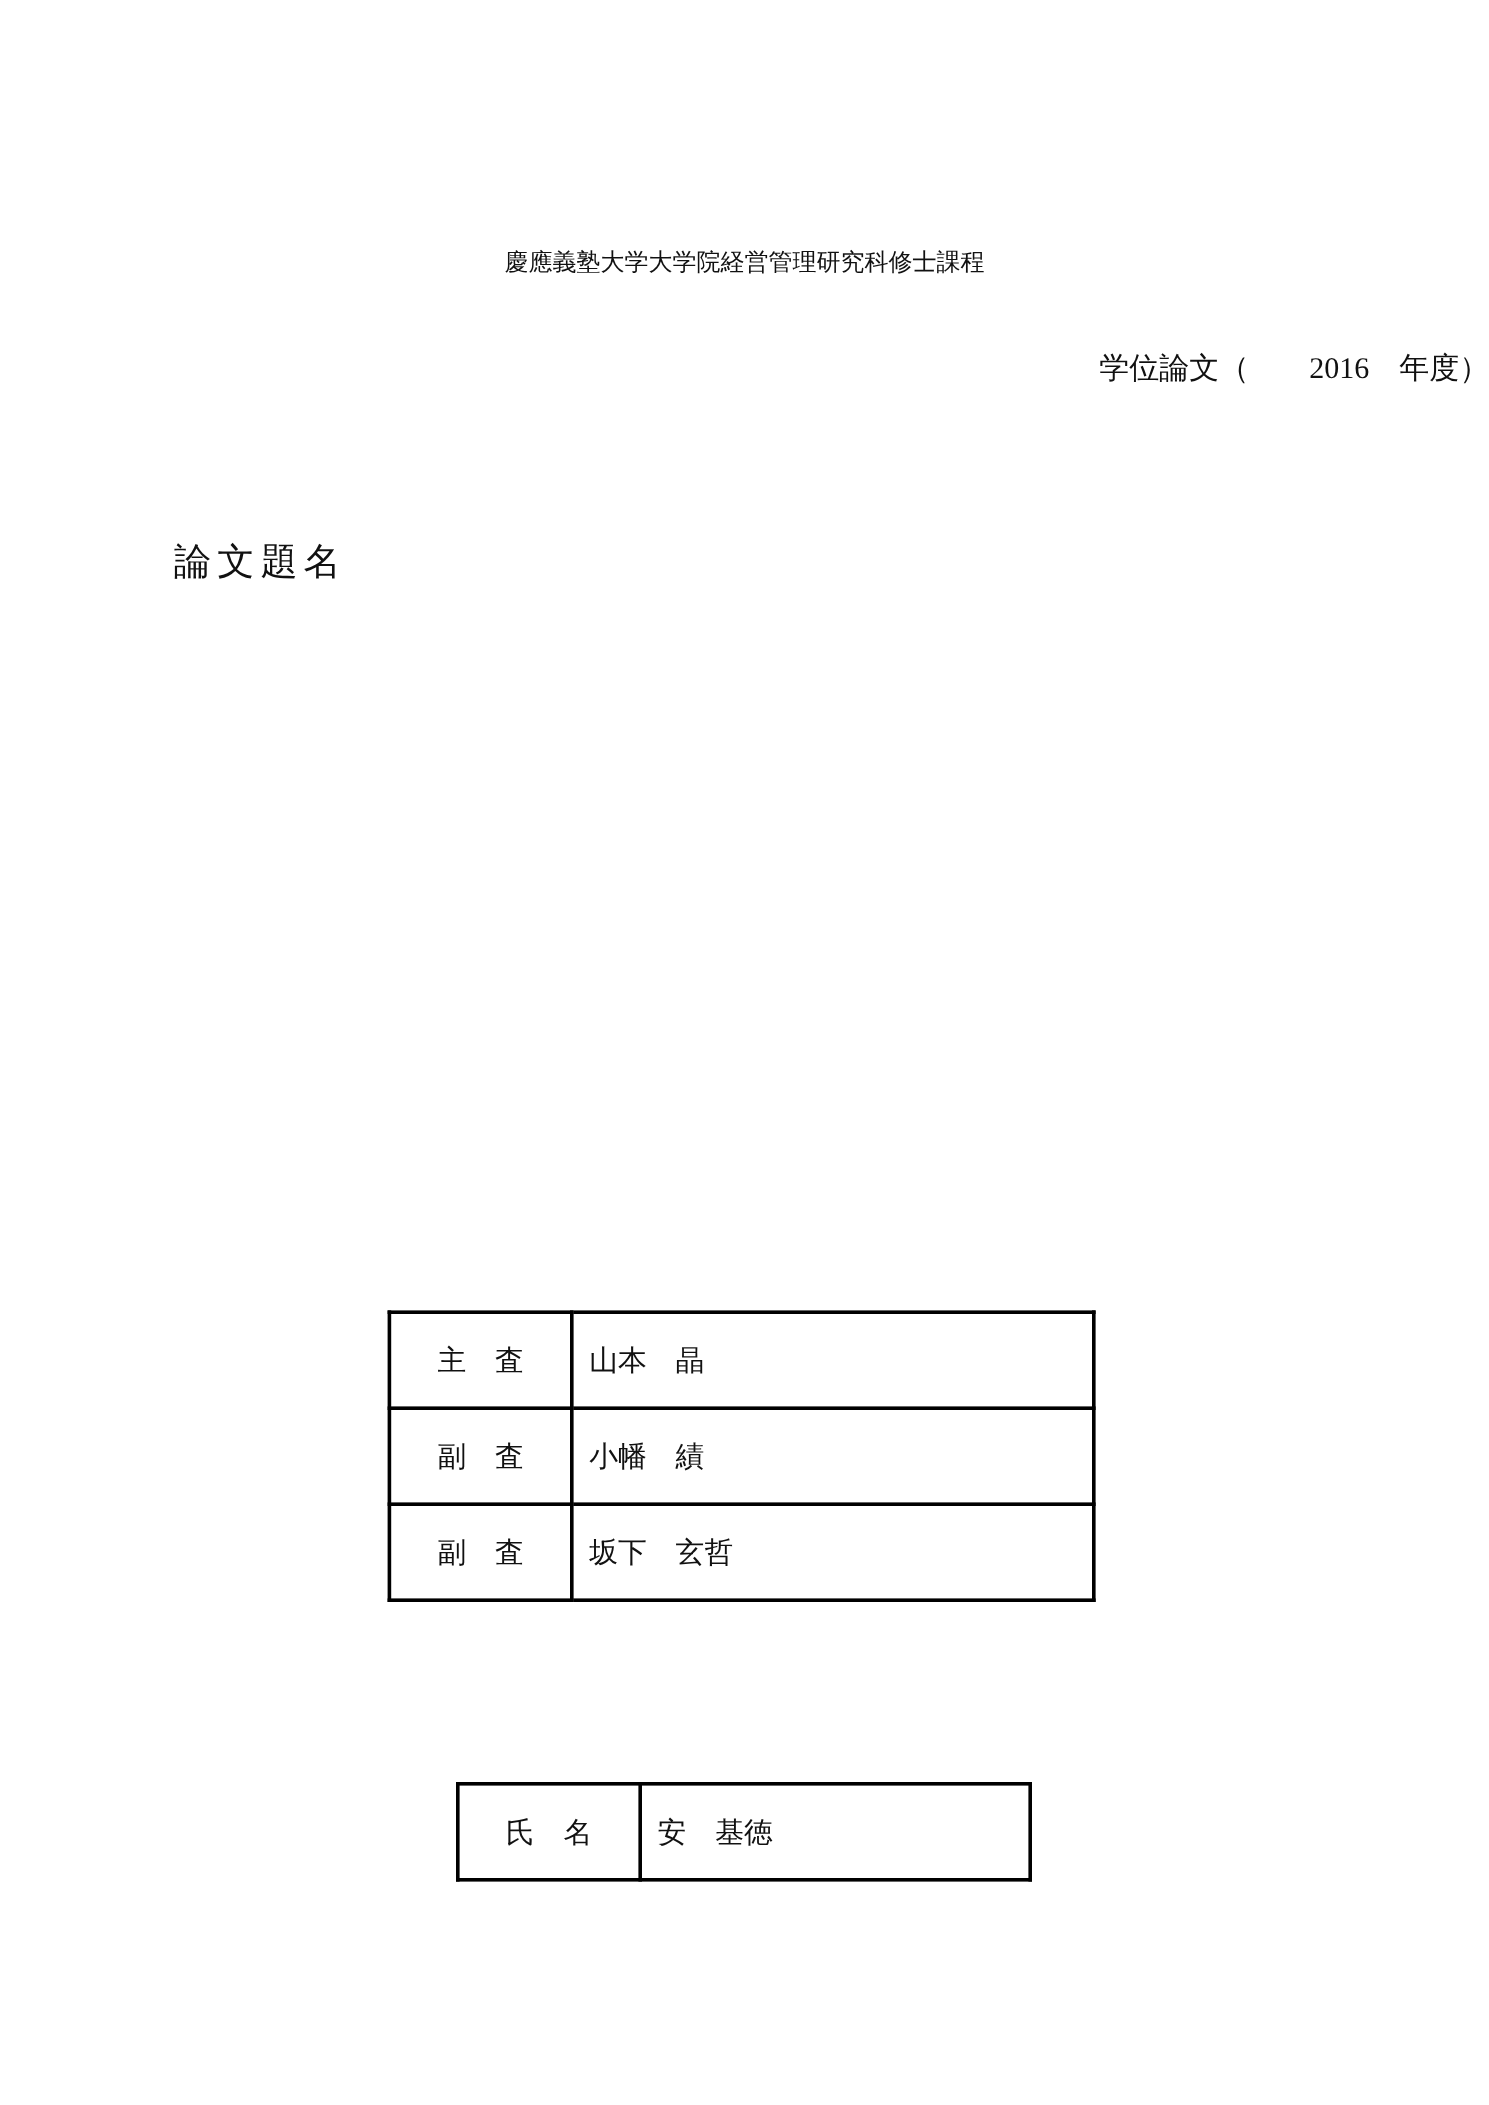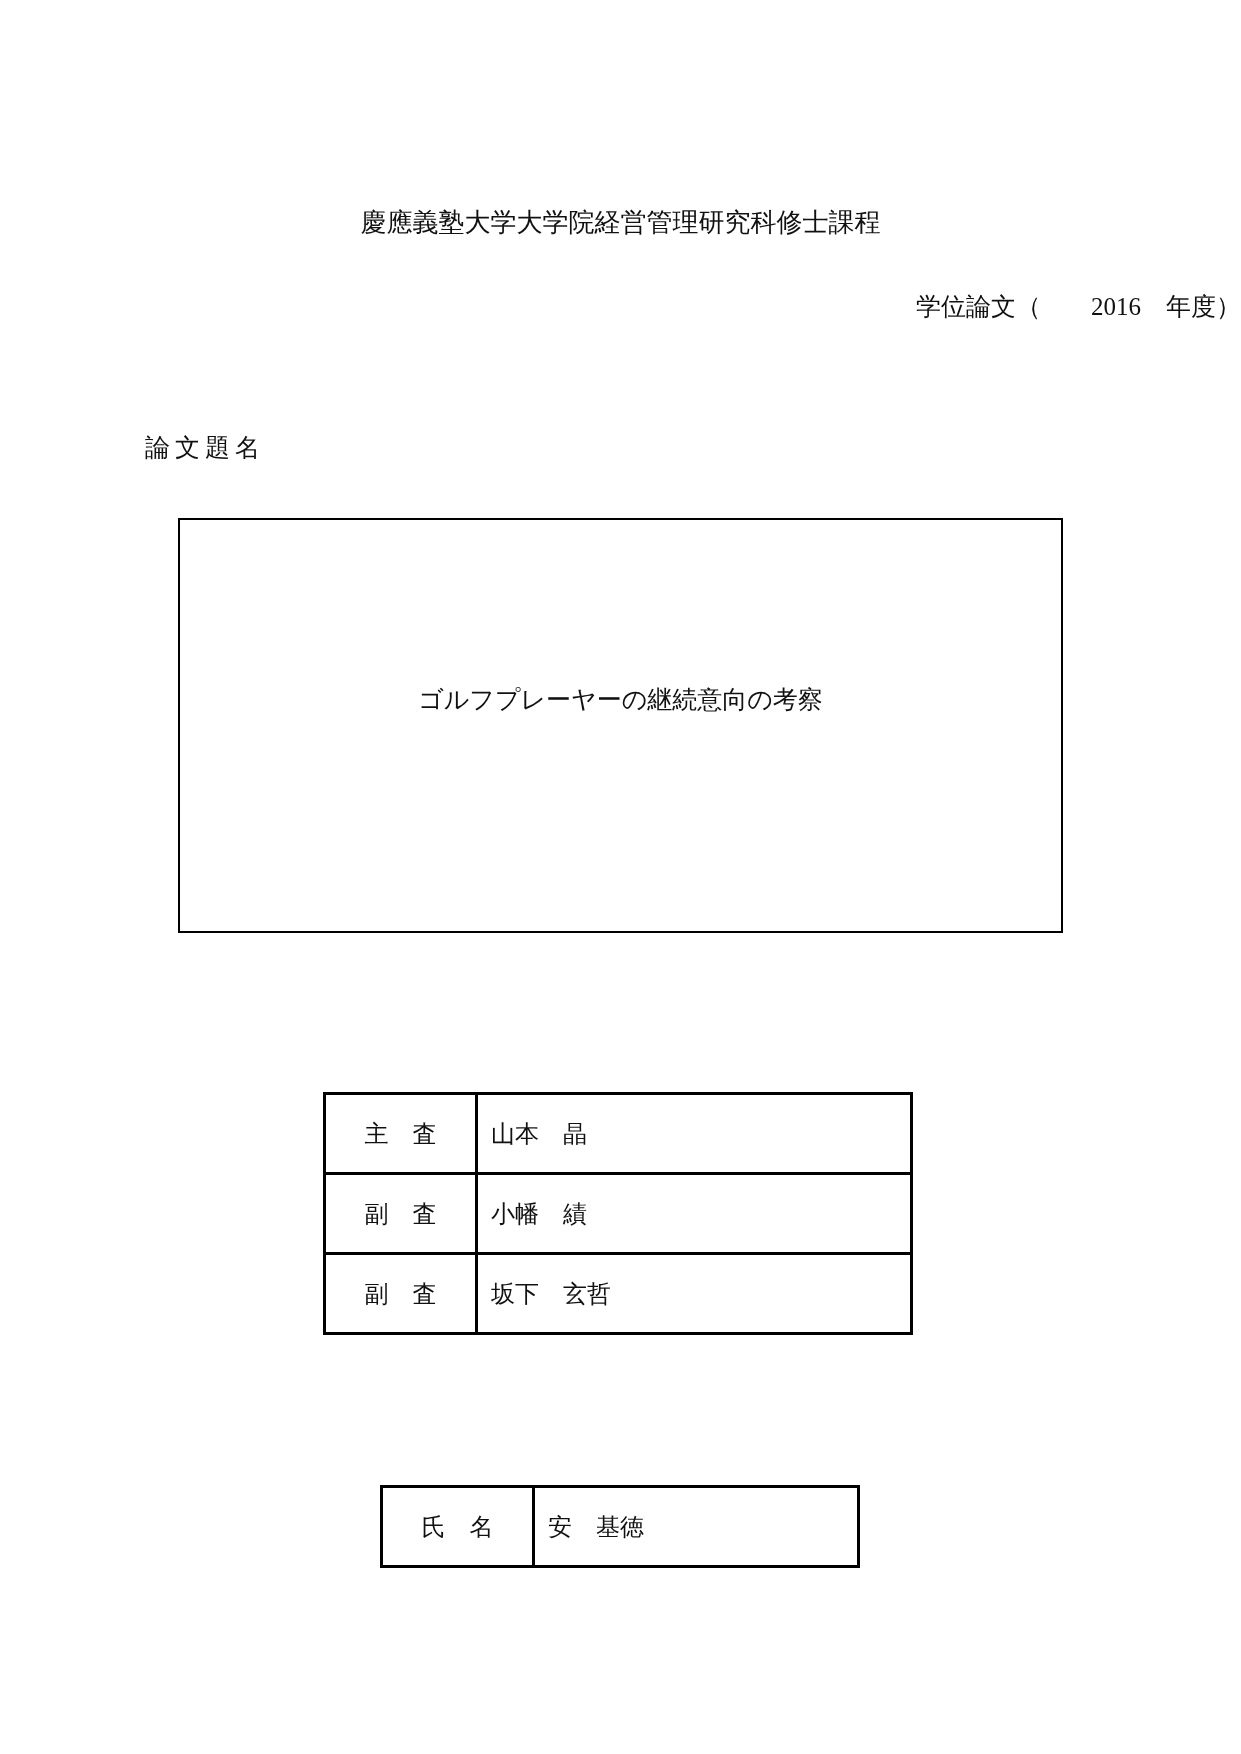--- a/index.html
+++ b/index.html
@@ -15,38 +15,38 @@
     font-family: "Liberation Serif", "DejaVu Serif", serif;
     color: #111111;
     overflow: hidden;
   }
   .program-line {
     position: absolute;
     top: 205px;
     left: 0;
     width: 1241px;
     text-align: center;
-    font-size: 26px;
+    font-size: 20px;
     letter-spacing: 0px;
     white-space: pre;
   }
   .degree-line {
     position: absolute;
     top: 290px;
     left: 0;
     width: 1241px;
     text-align: right;
     font-size: 25px;
     white-space: pre;
   }
   .title-label {
     position: absolute;
-    top: 431px;
+    top: 447px;
     left: 145px;
-    font-size: 25px;
+    font-size: 31px;
     letter-spacing: 5px;
   }
   .title-box {
     position: absolute;
     top: 518px;
     left: 178px;
     width: 885px;
     height: 415px;
     border: 2px solid #000000;
     box-sizing: border-box;
@@ -99,23 +99,20 @@
 <body>
 
 <div class="page">
 
   <div class="program-line">慶應義塾大学大学院経営管理研究科修士課程</div>
 
   <div class="degree-line">学位論文（　　2016　年度）</div>
 
   <div class="title-label">論文題名</div>
 
-  <div class="title-box">
-    <div class="title-text">ゴルフプレーヤーの継続意向の考察</div>
-  </div>
 
   <table class="doc-table author-table">
     <tbody>
       <tr>
         <td class="label-cell">氏　名</td>
         <td class="name-cell">安　基徳</td>
       </tr>
     </tbody>
   </table>
 

